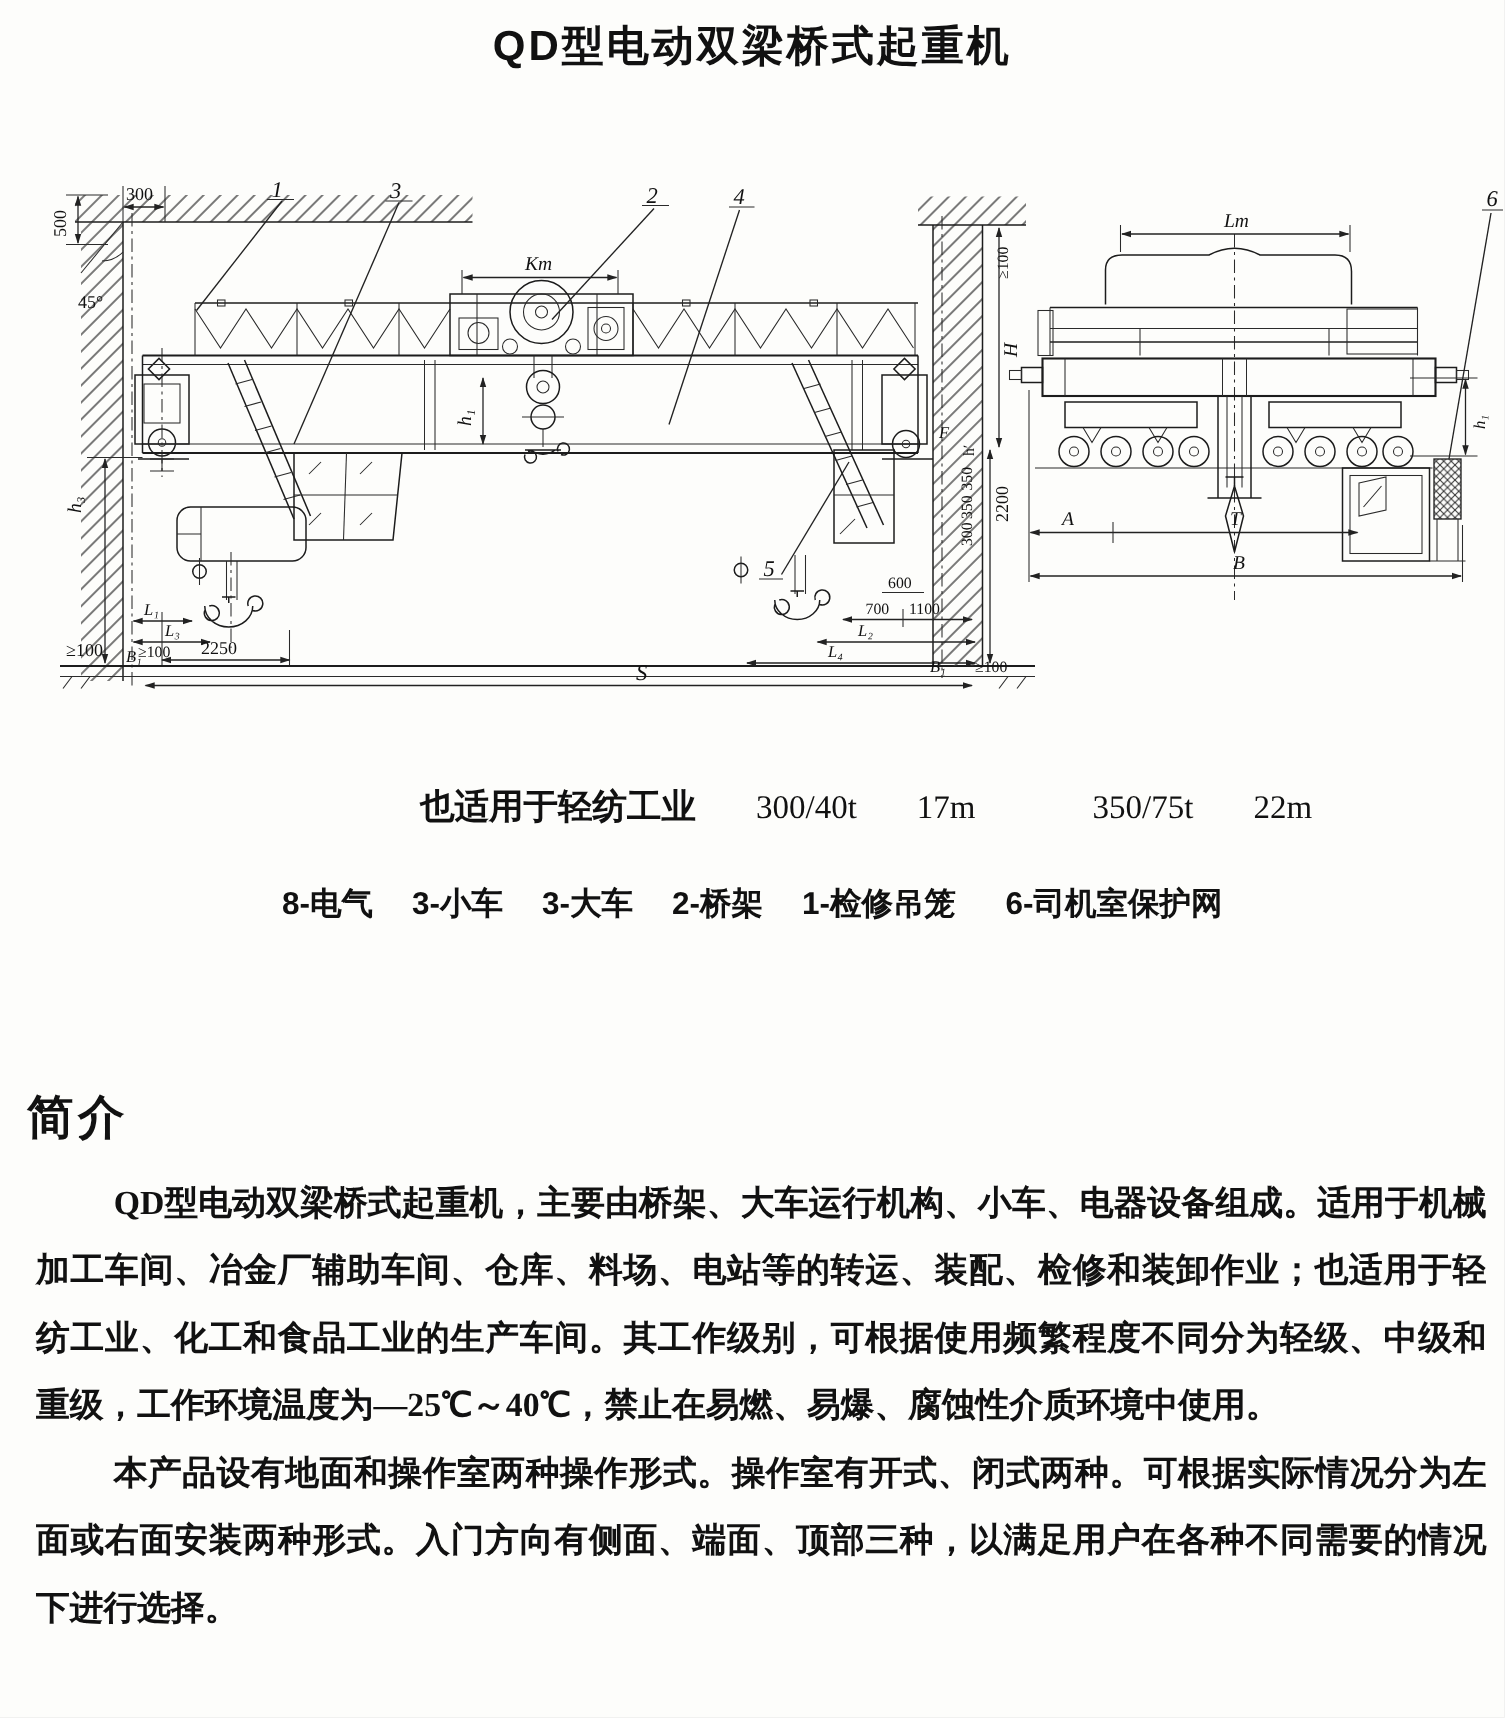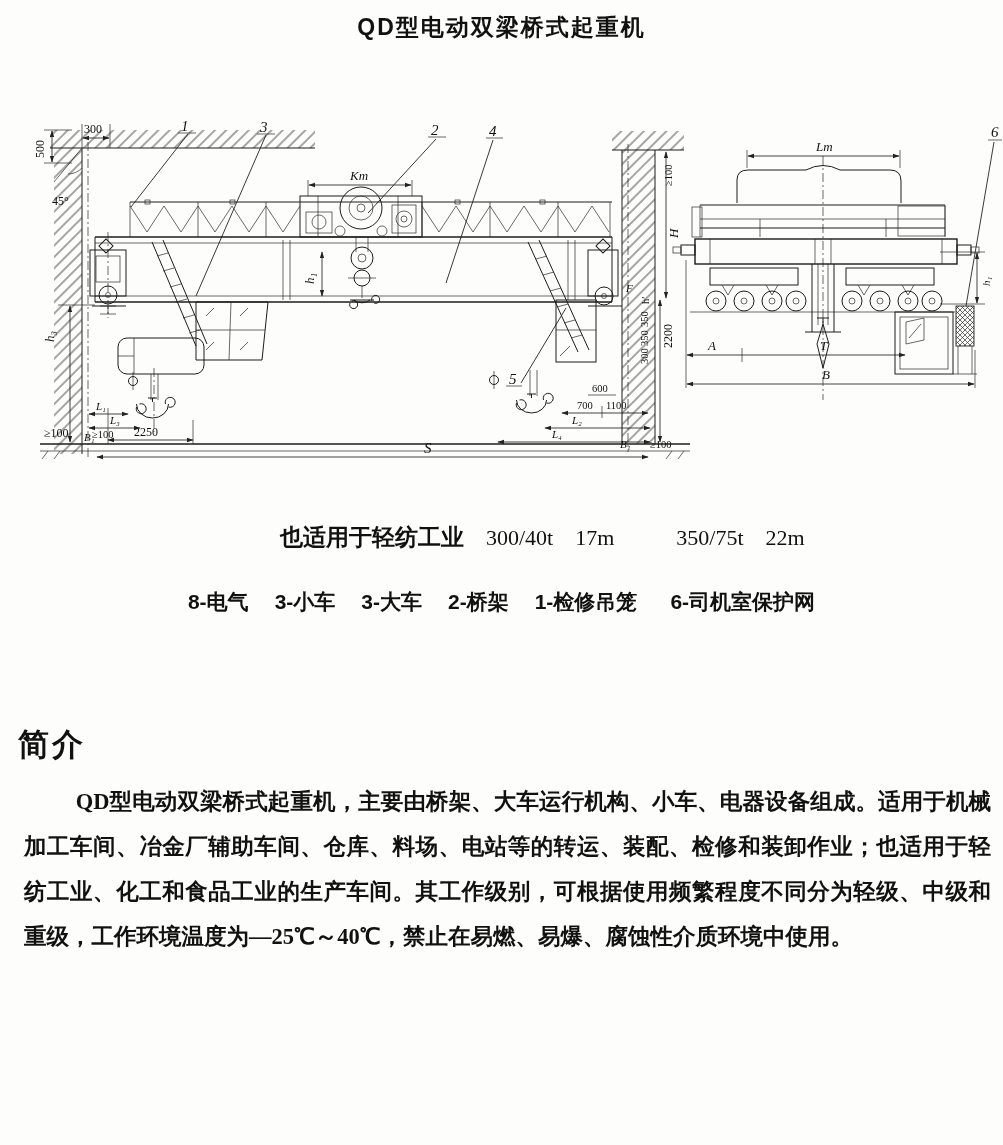--- a/index.html
+++ b/index.html
@@ -1,24 +1,24 @@
 <!DOCTYPE html>
 <html><head>
 <meta charset="utf-8">
 <style>
   html,body{margin:0;padding:0;background:#e8e8e8;}
   .page{position:relative;width:1003px;height:1145px;margin:0 auto;background:#fdfdfb;color:#111;
         font-family:"Liberation Serif",serif;overflow:hidden;}
   .title{position:absolute;top:12px;left:0;width:100%;text-align:center;
-         font-family:"Liberation Sans",sans-serif;font-weight:bold;font-size:23px;letter-spacing:2px;}
+         font-family:"Liberation Sans",sans-serif;font-weight:bold;font-size:28px;letter-spacing:2px;}
   .figure{position:absolute;top:100px;left:0;width:1003px;height:375px;}
   .caption{position:absolute;top:522px;left:280px;font-size:22px;white-space:nowrap;}
   .caption .cap-label{font-family:"Liberation Sans",sans-serif;font-weight:bold;font-size:23px;}
-  .caption .v{font-family:"Liberation Serif",serif;margin-left:22px;}
-  .caption .v.pair2{margin-left:62px;}
+  .caption .v{font-family:"Liberation Serif",serif;margin-left:40px;}
+  .caption .v.pair2{margin-left:78px;}
   .legend{position:absolute;top:588px;left:0;width:100%;text-align:center;
           font-family:"Liberation Sans",sans-serif;font-weight:bold;font-size:21px;white-space:nowrap;}
   .legend span{margin:0 13px;}
   .legend span.last{margin-left:20px;}
   .intro-heading{position:absolute;top:724px;left:18px;
           font-family:Liberation Mono, monospace;font-weight:bold;font-size:31px;letter-spacing:3px;}
   .intro-body{position:absolute;top:779px;left:24px;width:967px;font-size:22.5px;line-height:45px;
           font-weight:600;text-align:justify;}
   .intro-body p{margin:0;text-indent:2.3em;}
   
@@ -432,15 +432,16 @@
     <span class="cap-label">也适用于轻纺工业</span><span class="v">300/40t</span><span class="v">17m</span><span class="v pair2">350/75t</span><span class="v">22m</span>
   </div>
 
   <div class="legend">
     <span>8-电气</span><span>3-小车</span><span>3-大车</span><span>2-桥架</span><span>1-检修吊笼</span><span class="last">6-司机室保护网</span>
   </div>
 
   <div class="intro-heading">简介</div>
   <div class="intro-body">
     <p>QD型电动双梁桥式起重机，主要由桥架、大车运行机构、小车、电器设备组成。适用于机械加工车间、冶金厂辅助车间、仓库、料场、电站等的转运、装配、检修和装卸作业；也适用于轻纺工业、化工和食品工业的生产车间。其工作级别，可根据使用频繁程度不同分为轻级、中级和重级，工作环境温度为—25℃～40℃，禁止在易燃、易爆、腐蚀性介质环境中使用。</p>
+    <p>本产品设有地面和操作室两种操作形式。操作室有开式、闭式两种。可根据实际情况分为左面或右面安装两种形式。入门方向有侧面、端面、顶部三种，以满足用户在各种不同需要的情况下进行选择。</p>
   </div>
 
 </div>
 
 </body></html>

